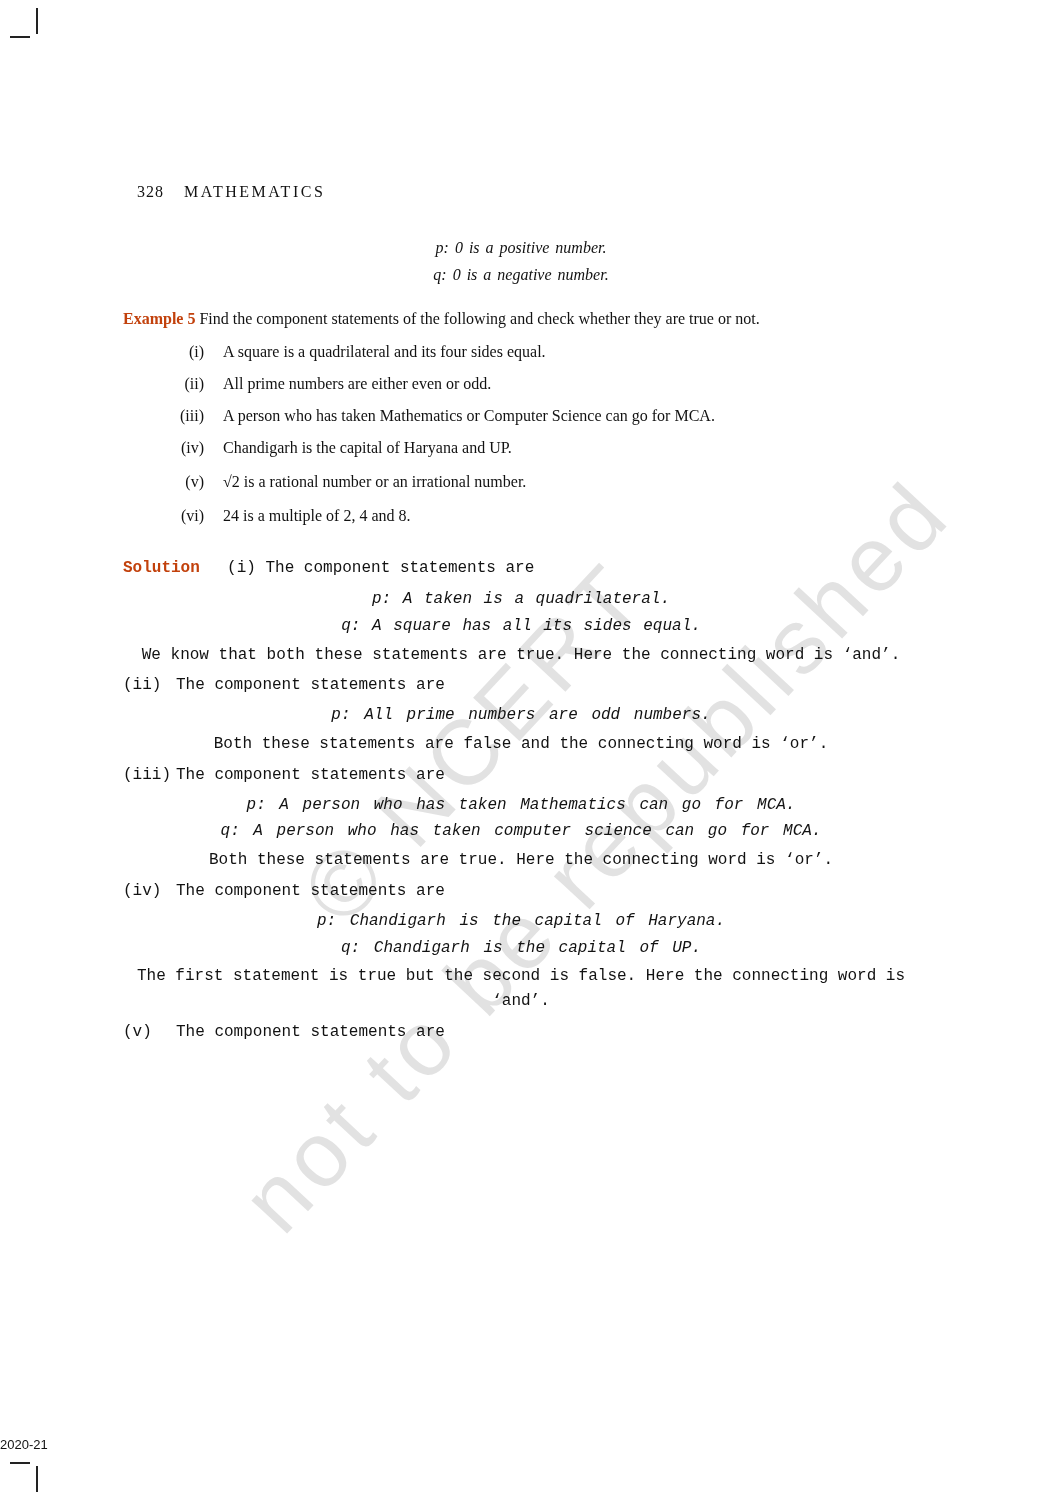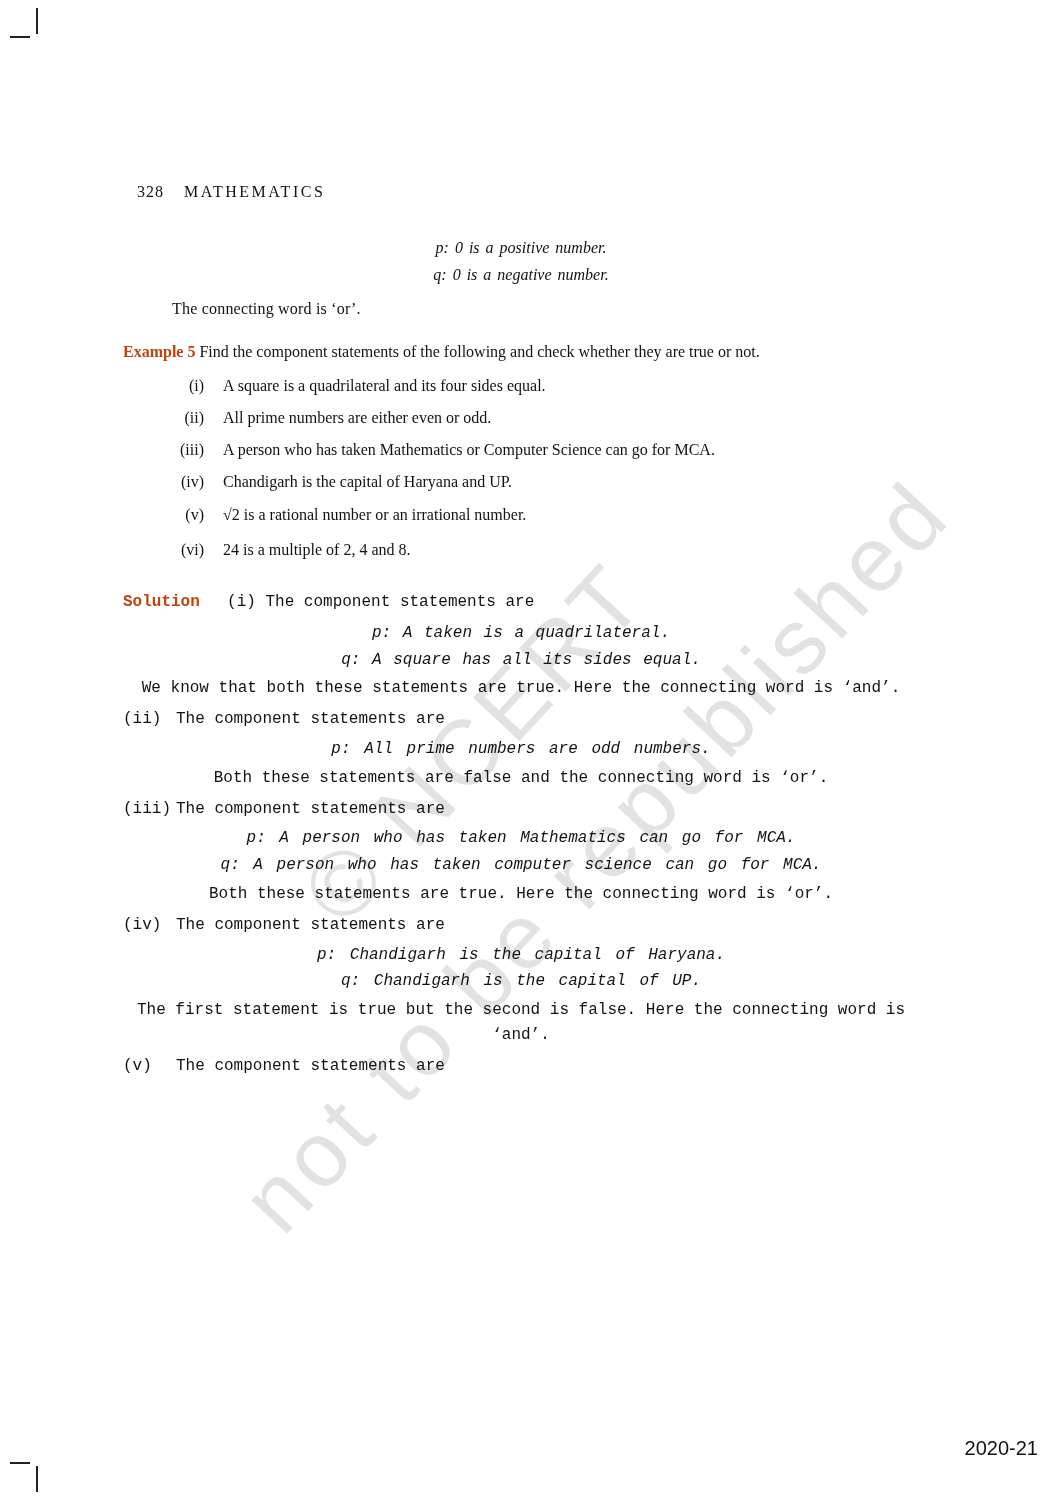--- a/index.html
+++ b/index.html
@@ -58,24 +58,24 @@
 
   .solution { margin-top:27px;font-family:Liberation Mono, monospace; }
   .sol-first { margin-bottom:6px; }
   .sol-first .gap { display:inline-block; width:8px; }
   .sol-note { margin-top:4px; margin-bottom:4px;text-align:center; }
   .sol-line { display:flex; margin-top:6px; margin-bottom:5px; }
   .sol-line .num { width:53px; flex:0 0 53px; }
   .center-ital.wide { word-spacing:4px; }
 
   .footer {
-    position:absolute; left:0; right:12px; top:1437px;
-    text-align:right;
+    position:absolute; left:0; right:4px; top:1437px;
+    text-align:left;
     font-family:"Liberation Sans", sans-serif;
-    font-size:20px; z-index:1;
+    font-size:13px; z-index:1;
   }
 </style>
 </head>
 <body>
 
 <div class="page">
 
   <div class="crop tl-v"></div>
   <div class="crop tl-h"></div>
   <div class="crop bl-h"></div>
@@ -89,21 +89,20 @@
   <div class="header">
     <span class="pgnum">328</span>
     <span class="title">MATHEMATICS</span>
   </div>
 
   <div class="content">
 
     <div class="center-ital">p: 0 is a positive number.</div>
     <div class="center-ital">q: 0 is a negative number.</div>
 
-    <div class="connecting">The connecting word is ‘or’.</div>
 
     <div class="example-para">
       <span class="label-blue">Example 5</span>
       <span>Find the component statements of the following and check whether they are true or not.</span>
     </div>
 
     <div class="ex-list">
       <div class="ex-item">
         <span class="num">(i)</span>
         <span class="txt">A square is a quadrilateral and its four sides equal.</span>

